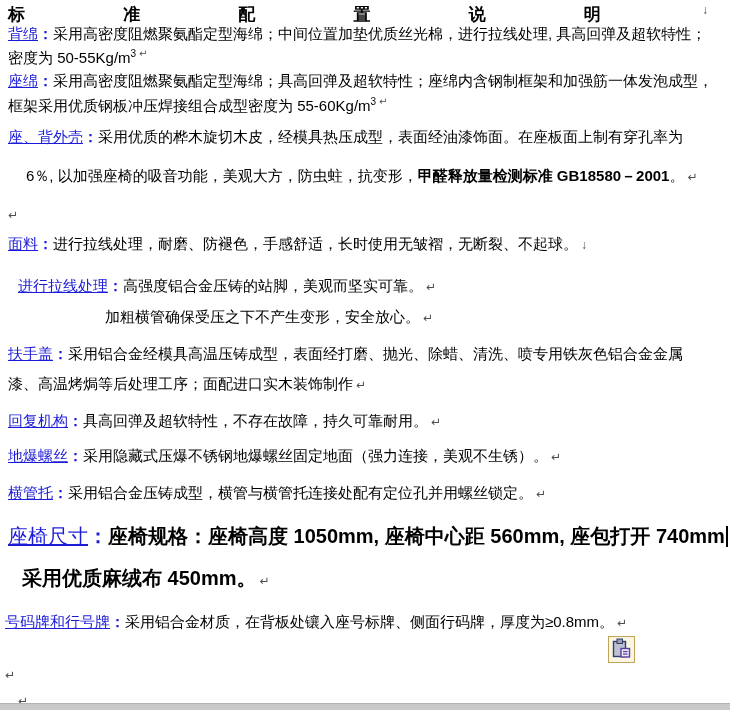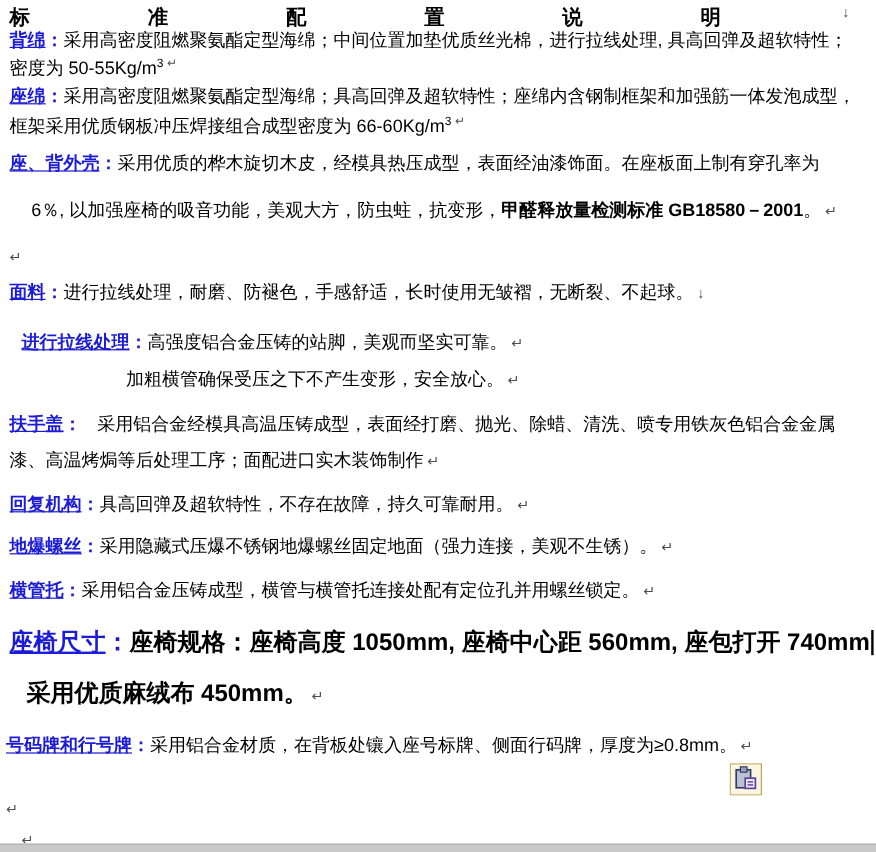--- a/index.html
+++ b/index.html
@@ -10,27 +10,27 @@
   body{
     width:730px;height:710px;background:#ffffff;position:relative;overflow:hidden;
     font-family:"Liberation Sans","DejaVu Sans",sans-serif;color:#000;
   }
   .line{position:absolute;left:8px;white-space:nowrap;font-size:15px;line-height:20px;}
   .title-row{
     position:absolute;left:8px;top:3px;width:700px;
     display:flex;justify-content:space-between;align-items:flex-start;
     font-weight:bold;font-size:17px;
   }
-  .lbl{color:var(--blue);font-weight:bold;text-decoration:underline;}
+  .lbl{color:var(--blue);font-weight:normal;text-decoration:underline;}
   .colon{color:var(--blue);font-weight:bold;}
   .mark{color:var(--mark);font-size:12px;margin-left:3px;font-weight:normal;text-decoration:none;}
   .supmark{vertical-align:super;font-size:10px;line-height:0;}
   .b{font-weight:bold;margin-top:13px;}
   .big{font-size:20px;line-height:26px;}
-  .gap{margin-left:13px;}
+  .gap{}
   .cursor{display:inline-block;width:2px;height:21px;background:#000;vertical-align:-4px;margin-left:1px;}
   .paste-btn{
     position:absolute;left:608px;top:636px;width:27px;height:27px;padding:0;border:none;background:transparent;cursor:pointer;
   }
   .paste-btn svg{display:block;}
   .bottom-bar{position:absolute;left:0;top:703px;width:730px;height:7px;background:#c9c9c9;border-top:1px solid #b3b3b3;box-sizing:border-box;}
 </style>
 </head>
 <body>
 
@@ -50,21 +50,21 @@
     <span class="lbl">背绵</span><span class="colon">：</span><span>采用高密度阻燃聚氨酯定型海绵；中间位置加垫优质丝光棉，进行拉线处理, 具高回弹及超软特性；</span>
   </div>
   <div class="line" style="top:48px">
     <span>密度为 50-55Kg/m</span><span class="supmark">3</span><span class="mark supmark">↵</span>
   </div>
 
   <div class="line" style="top:71px">
     <span class="lbl">座绵</span><span class="colon">：</span><span>采用高密度阻燃聚氨酯定型海绵；具高回弹及超软特性；座绵内含钢制框架和加强筋一体发泡成型，</span>
   </div>
   <div class="line" style="top:96px">
-    <span>框架采用优质钢板冲压焊接组合成型密度为 66-60Kg/m</span><span class="supmark">3</span><span class="mark supmark">↵</span>
+    <span>框架采用优质钢板冲压焊接组合成型密度为 55-60Kg/m</span><span class="supmark">3</span><span class="mark supmark">↵</span>
   </div>
 
   <div class="line" style="top:127px">
     <span class="lbl">座、背外壳</span><span class="colon">：</span><span>采用优质的桦木旋切木皮，经模具热压成型，表面经油漆饰面。在座板面上制有穿孔率为</span>
   </div>
   <div class="line" style="top:166px;left:26px">
     <span>6％, 以加强座椅的吸音功能，美观大方，防虫蛀，抗变形，</span><span class="b">甲醛释放量检测标准 GB18580－2001</span><span>。</span><span class="mark">↵</span>
   </div>
 
   <div class="line" style="top:204px">

